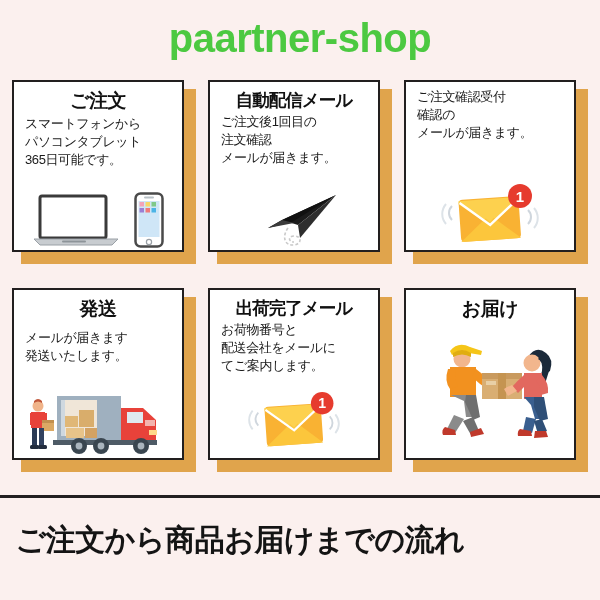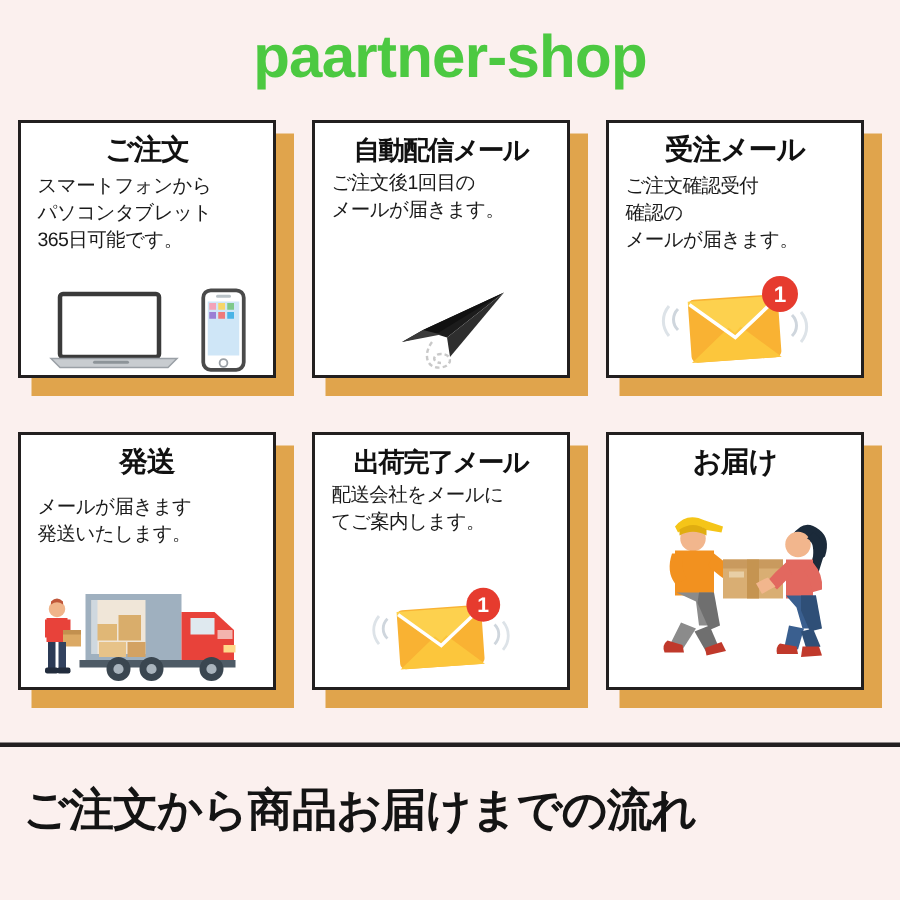--- a/index.html
+++ b/index.html
@@ -182,38 +182,38 @@
         </div>
       </div>
     </div>
 
     <div class="card-wrap">
       <div class="card-shadow"></div>
       <div class="card">
         <div class="card-title tight">自動配信メール</div>
         <div class="card-body">
           <span class="ln">ご注文後1回目の</span>
+          <span class="ln">注文確認</span>
           <span class="ln">メールが届きます。</span>
         </div>
         <div class="card-art">
           <svg width="92" height="56" viewBox="0 0 92 56">
             <path d="M88 3 L34 28 L50 33 Z" fill="#1c1c1c"></path>
             <path d="M88 3 L50 33 L52 46 Z" fill="#2e2e2e"></path>
             <path d="M88 3 L34 28 L20 36 L44 30 Z" fill="#111111"></path>
             <path d="M34 28 L20 36 L46 31 Z" fill="#3b3b3b"></path>
             <path d="M40 36 C34 44, 36 54, 46 53 C54 52, 54 44, 46 44 C40 44, 40 50, 46 50" fill="none" stroke="#c9c9c9" stroke-width="1.6" stroke-dasharray="3 2"></path>
           </svg>
         </div>
       </div>
     </div>
 
     <div class="card-wrap">
       <div class="card-shadow"></div>
       <div class="card">
-        <div class="card-title">受注メール</div>
         <div class="card-body">
           <span class="ln">ご注文確認受付</span>
           <span class="ln">確認の</span>
           <span class="ln">メールが届きます。</span>
         </div>
         <div class="card-art">
           <div class="env-holder">
             <svg width="104" height="66" viewBox="0 0 104 66">
               <g transform="rotate(-4 52 40)">
                 <rect x="22" y="16" width="60" height="42" rx="4" fill="#f9b233"></rect>
@@ -280,20 +280,21 @@
           </svg>
         </div>
       </div>
     </div>
 
     <div class="card-wrap">
       <div class="card-shadow"></div>
       <div class="card">
         <div class="card-title tight">出荷完了メール</div>
         <div class="card-body">
+          <span class="ln">お荷物番号と</span>
           <span class="ln">配送会社をメールに</span>
           <span class="ln">てご案内します。</span>
         </div>
         <div class="card-art">
           <div class="env-holder">
             <svg width="104" height="62" viewBox="0 0 104 66">
               <g transform="rotate(-4 52 40)">
                 <rect x="22" y="16" width="60" height="42" rx="4" fill="#f9b233"></rect>
                 <path d="M22 20 L52 44 L82 20 L82 17 L22 17 Z" fill="#fdd14e"></path>
                 <path d="M22 58 L48 36 L52 40 L56 36 L82 58 Z" fill="#fcc63c"></path>

